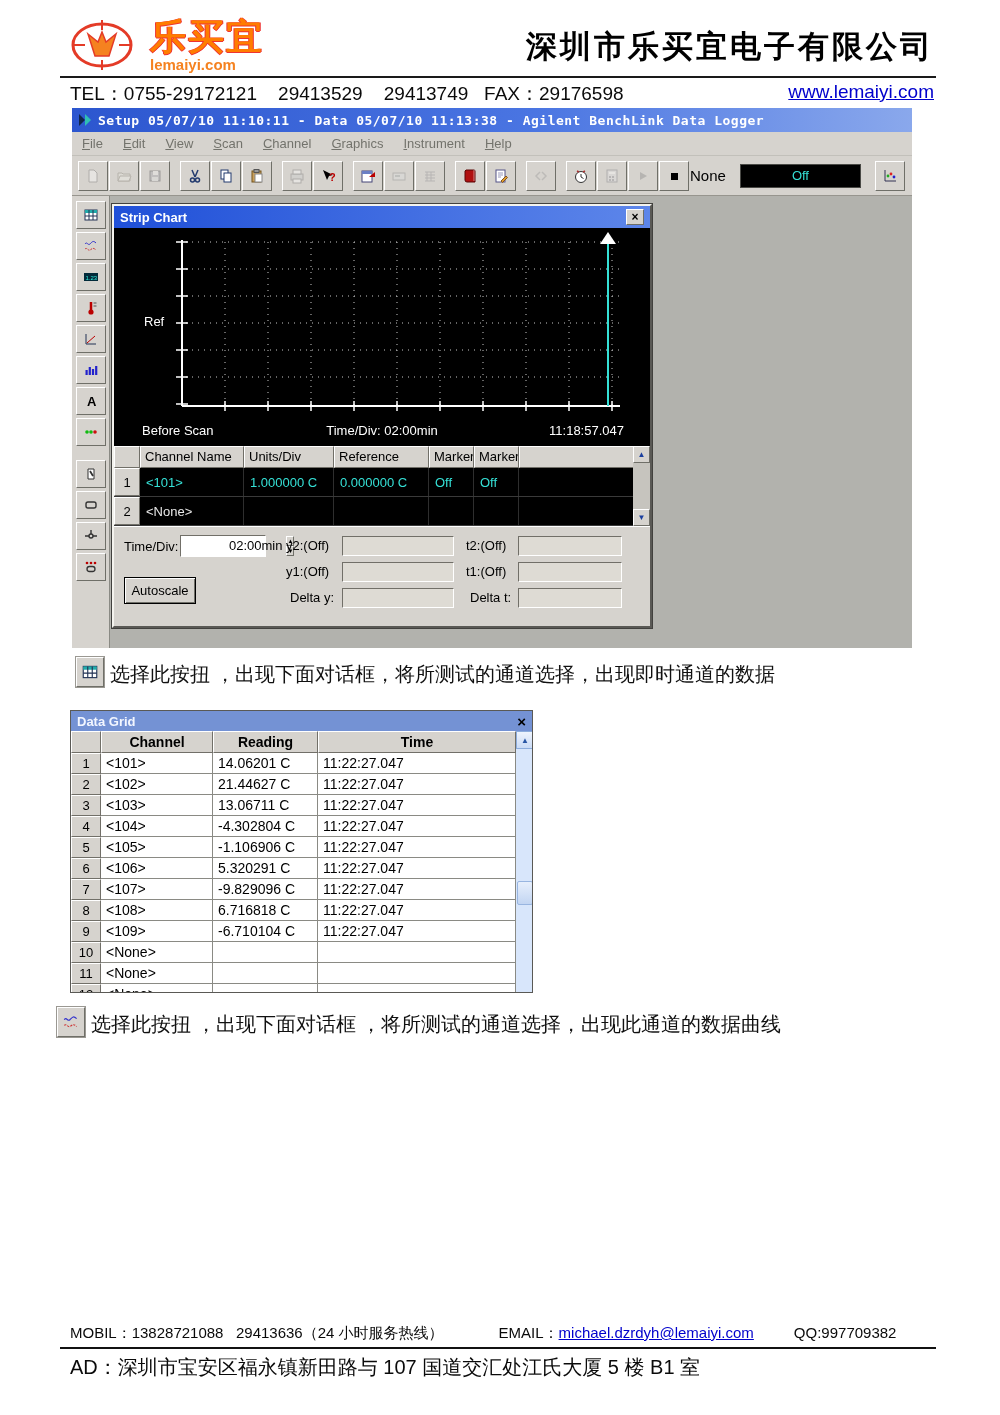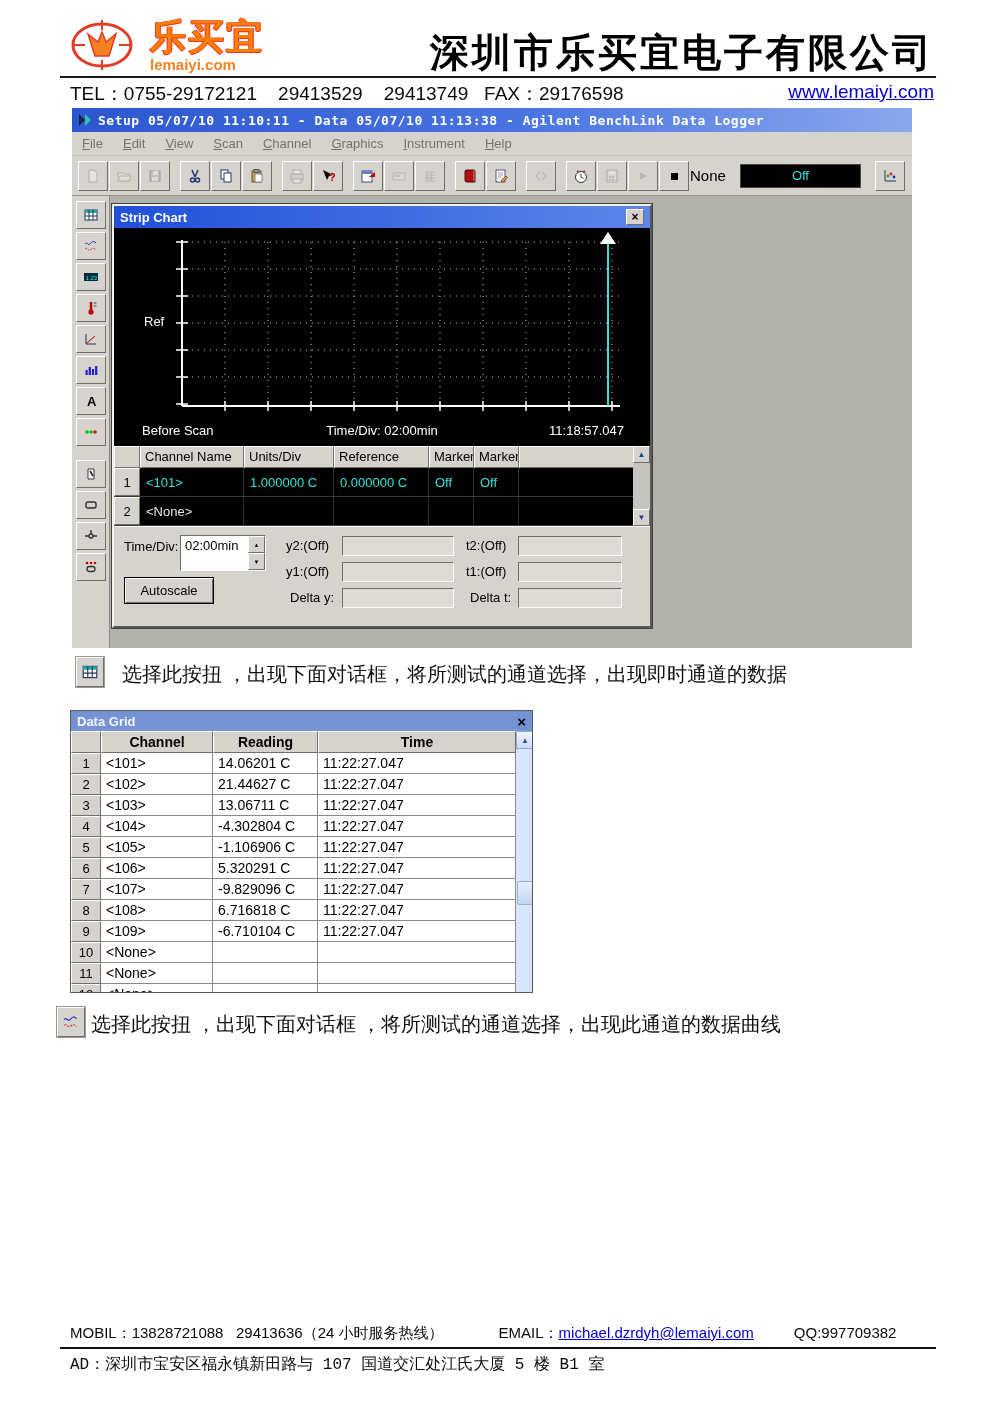--- a/index.html
+++ b/index.html
@@ -5,21 +5,21 @@
   * { margin:0; padding:0; box-sizing:border-box; }
   body { background:#ffffff; font-family:"Liberation Sans", sans-serif; }
   .page { position:relative; width:1000px; height:1415px; background:#fff; overflow:hidden; }
 
   
   .logo-block { position:absolute; left:70px; top:18px; display:flex; gap:16px; align-items:center; }
   .logo-mark { width:64px; height:54px; }
   .logo-texts { display:flex; flex-direction:column; line-height:1; }
   .logo-cn { font-size:36px; font-weight:bold; color:#ff7d00; text-shadow:1px 0 #e33, -1px 0 #e33, 0 1px #e33; letter-spacing:2px; font-family:"Liberation Serif", serif; }
   .logo-dom { font-size:15px; font-weight:bold; color:#f58220; margin-top:2px; }
-  .company-name { position:absolute; right:66px; top:26px; font-size:39px; font-weight:bold; color:#000; font-family:Liberation Sans, sans-serif; letter-spacing:3px; }
+  .company-name { position:absolute; right:66px; top:26px; font-size:31px; font-weight:bold; color:#000; font-family:Liberation Sans, sans-serif; letter-spacing:3px; }
   .head-rule { position:absolute; left:60px; top:76px; width:876px; border-top:2px solid #1a1a1a; }
   .contact-line { position:absolute; left:70px; top:81px; font-size:19px; color:#0a0a0a; white-space:pre; font-weight:500; }
   .site-link { position:absolute; right:66px; top:81px; font-size:19px; color:#0000cc; text-decoration:underline; }
 
   
   .app { position:absolute; left:72px; top:108px; width:840px; height:540px; font-size:13px; }
   .app-titlebar { height:24px; background:linear-gradient(90deg,#2c56cf 0%,#4a75e2 55%,#8aa8ec 100%);
     display:flex; align-items:center; gap:5px; padding:0 5px; color:#fff;
     font:bold 13px "DejaVu Sans Mono", monospace; letter-spacing:.5px; white-space:nowrap; overflow:hidden; }
   .menubar { height:24px; background:#d6d3ce; display:flex; align-items:center; gap:20px; padding:0 10px; color:#73736c; border-bottom:1px solid #c2c0ba; }
@@ -60,28 +60,28 @@
   .sc-num { width:26px; flex:0 0 auto; background:#d6d3ce; border:1px solid; border-color:#ffffff #716f68 #716f68 #ffffff; color:#000; display:flex; align-items:center; justify-content:center; }
   .sc-cell { color:#35e0d6; display:flex; align-items:center; padding:0 6px; border-right:1px solid #2e2e2e; overflow:hidden; white-space:nowrap; }
   .white-txt { color:#e8e8e8; }
   .cw0{width:26px;flex:0 0 auto;} .cw1{width:104px;flex:0 0 auto;} .cw2{width:90px;flex:0 0 auto;} .cw3{width:95px;flex:0 0 auto;} .cw4{width:45px;flex:0 0 auto;} .cw5{width:45px;flex:0 0 auto;} .cfill{flex:1;border-right:none;}
   .sc-scroll { width:17px; flex:0 0 auto; background:#c6c4be; display:flex; flex-direction:column; justify-content:space-between; }
   .sbtn { height:17px; background:#d6d3ce; border:1px solid; border-color:#fff #6f6f68 #6f6f68 #fff; font-size:8px; color:#1b3f9e; display:flex; align-items:center; justify-content:center; }
 
   .sc-controls { position:relative; height:98px; background:#d6d3ce; border-top:1px solid #fff; }
   .ctl-label { position:absolute; color:#000; }
   .ctl-field { position:absolute; height:20px; background:#dedbd4; border:1px solid; border-color:#716f68 #ffffff #ffffff #716f68; }
-  .spin-box { position:absolute; left:66px; top:8px; width:86px; height:36px; background:#fff; border:1px solid; border-color:#716f68 #ffffff #ffffff #716f68; display:flex; }
+  .spin-box { position:absolute; left:66px; top:8px; width:86px; height:22px; background:#fff; border:1px solid; border-color:#716f68 #ffffff #ffffff #716f68; display:flex;padding-left:44px; }
   .spin-val { flex:1; padding:2px 4px; color:#000; }
   .spin-arrows { width:17px; display:flex; flex-direction:column; }
   .sparrow { flex:1; background:#d6d3ce; border:1px solid; border-color:#fff #6f6f68 #6f6f68 #fff; font-size:6px; color:#000; display:flex; align-items:center; justify-content:center; }
-  .autoscale { position:absolute; left:10px; top:50px; width:90px; height:27px; background:#d6d3ce; border:1px solid #000; box-shadow:inset 1px 1px 0 #fff, inset -1px -1px 0 #6f6f68; color:#000; display:flex; align-items:center; justify-content:center; }
-
-  
-  .instr1 { position:absolute; left:76px; top:657px; display:flex; align-items:flex-start; gap:18px; }
+  .autoscale { position:absolute; left:10px; top:50px; width:72px; height:27px; background:#d6d3ce; border:1px solid #000; box-shadow:inset 1px 1px 0 #fff, inset -1px -1px 0 #6f6f68; color:#000; display:flex; align-items:center; justify-content:center; }
+
+  
+  .instr1 { position:absolute; left:76px; top:657px; display:flex; align-items:flex-start; gap:6px; }
   .instr2 { position:absolute; left:57px; top:1007px; display:flex; align-items:flex-start; gap:6px; }
   .instr-btn { width:28px; height:30px; background:#d6d3ce; border:1px solid; border-color:#ffffff #6f6f68 #6f6f68 #ffffff; display:flex; align-items:center; justify-content:center; flex:0 0 auto; box-shadow:0 0 0 1px #9a9892; }
   .instr-text { font-size:20px; color:#111; font-family:"Liberation Serif", serif; padding-top:4px; }
 
   
   .dg-win { position:absolute; left:70px; top:710px; width:463px; height:283px; overflow:hidden; background:#d6d3ce; border:1px solid #5a5955; }
   .dg-titlebar { height:20px; background:#7492d4; display:flex; align-items:center; padding:0 6px; color:#f2f6ff; font-weight:bold; font-size:13px; }
   .dg-close { margin-left:auto; color:#000; font:bold 15px "Liberation Sans",sans-serif; line-height:1; }
   .dg-body { display:flex; height:263px; }
   .dg-main { width:445px; flex:0 0 auto; }
@@ -90,21 +90,21 @@
   .dg-row { height:21px; display:flex; }
   .dg-num { width:30px; flex:0 0 auto; background:#d6d3ce; border:1px solid; border-color:#ffffff #716f68 #716f68 #ffffff; font-size:13px; color:#000; display:flex; align-items:center; justify-content:center; }
   .dg-cell { background:#fff; border-right:1px solid #8a8a84; border-bottom:1px solid #8a8a84; font-size:14px; color:#000; display:flex; align-items:center; padding:0 5px; overflow:hidden; white-space:nowrap; }
   .dw1{width:112px;flex:0 0 auto;} .dw2{width:105px;flex:0 0 auto;} .dw3{width:198px;flex:0 0 auto;}
   .dg-scroll { width:18px; flex:0 0 auto; background:#d8e6fb; position:relative; }
   .dg-sbtn { position:absolute; top:0; left:0; right:0; height:18px; background:linear-gradient(#eef4fe,#cadbf6); border:1px solid #8cacdc; color:#2a57a5; font-size:8px; display:flex; align-items:center; justify-content:center; }
   .dg-thumb { position:absolute; top:150px; left:1px; width:16px; height:24px; background:linear-gradient(#e7effc,#c2d5f2); border:1px solid #98b5e0; border-radius:2px; }
 
   
   .foot-rule { position:absolute; left:60px; top:1347px; width:876px; border-top:2px solid #111; }
-  .foot-line1 { position:absolute; left:70px; top:1354px; font-size:16px; color:#0a0a0a;font-family:Liberation Mono, monospace; }
+  .foot-line1 { position:absolute; left:70px; top:1354px; font-size:20px; color:#0a0a0a; }
   .foot-line2 { position:absolute; left:70px; top:1324px; font-size:15px; color:#0a0a0a; display:flex; align-items:baseline; }
   .foot-mobile { white-space:pre; font-weight:500; }
   .foot-email-label { margin-left:55px; font-weight:500; }
   .foot-email { color:#0000cc; text-decoration:underline; }
   .foot-qq { margin-left:40px; }
 
   svg { display:block; }
 </style>
 </head>
 <body>

